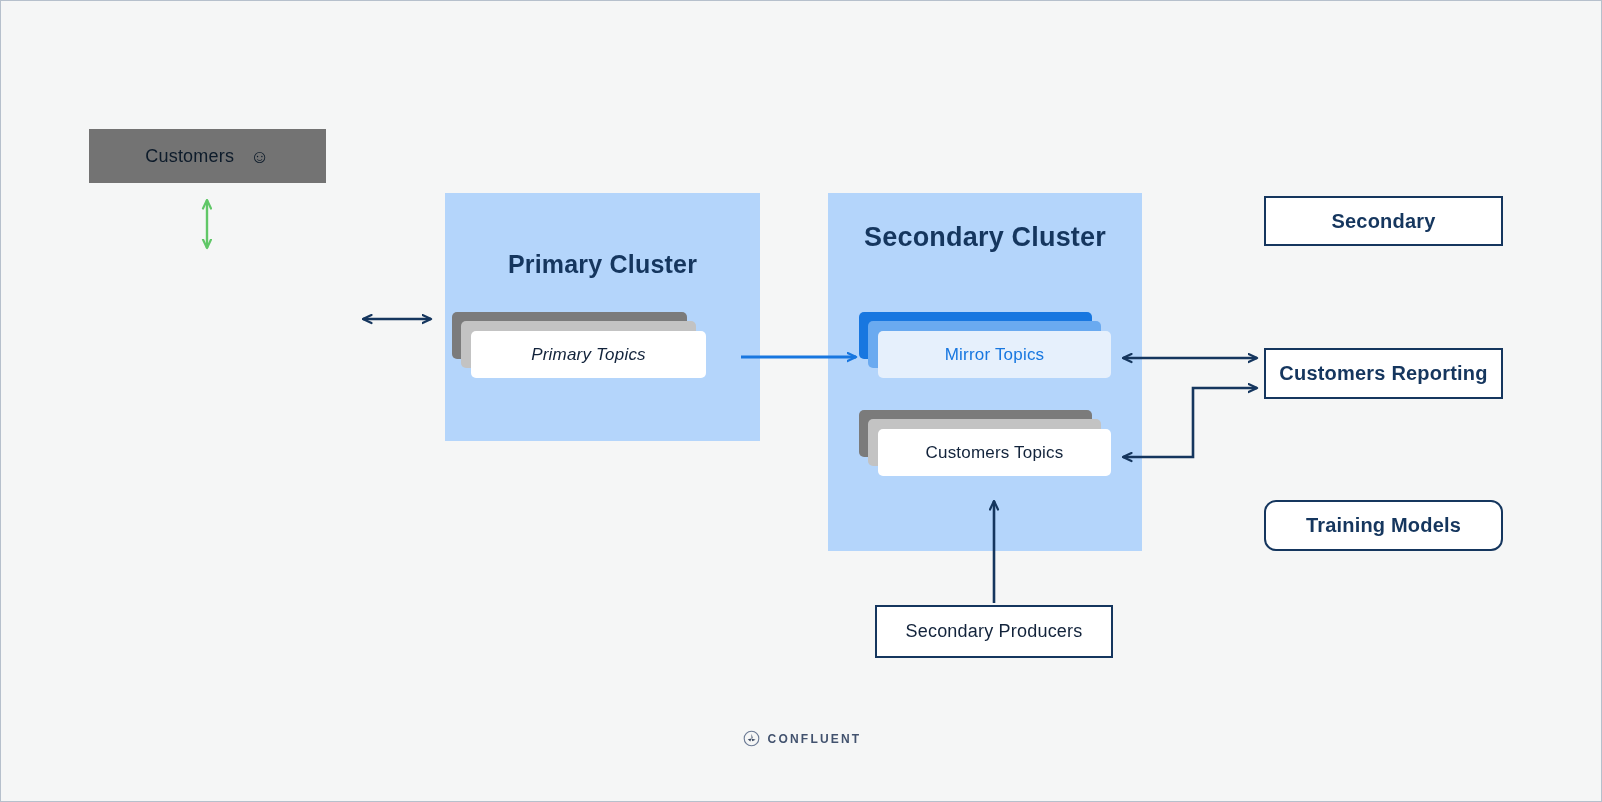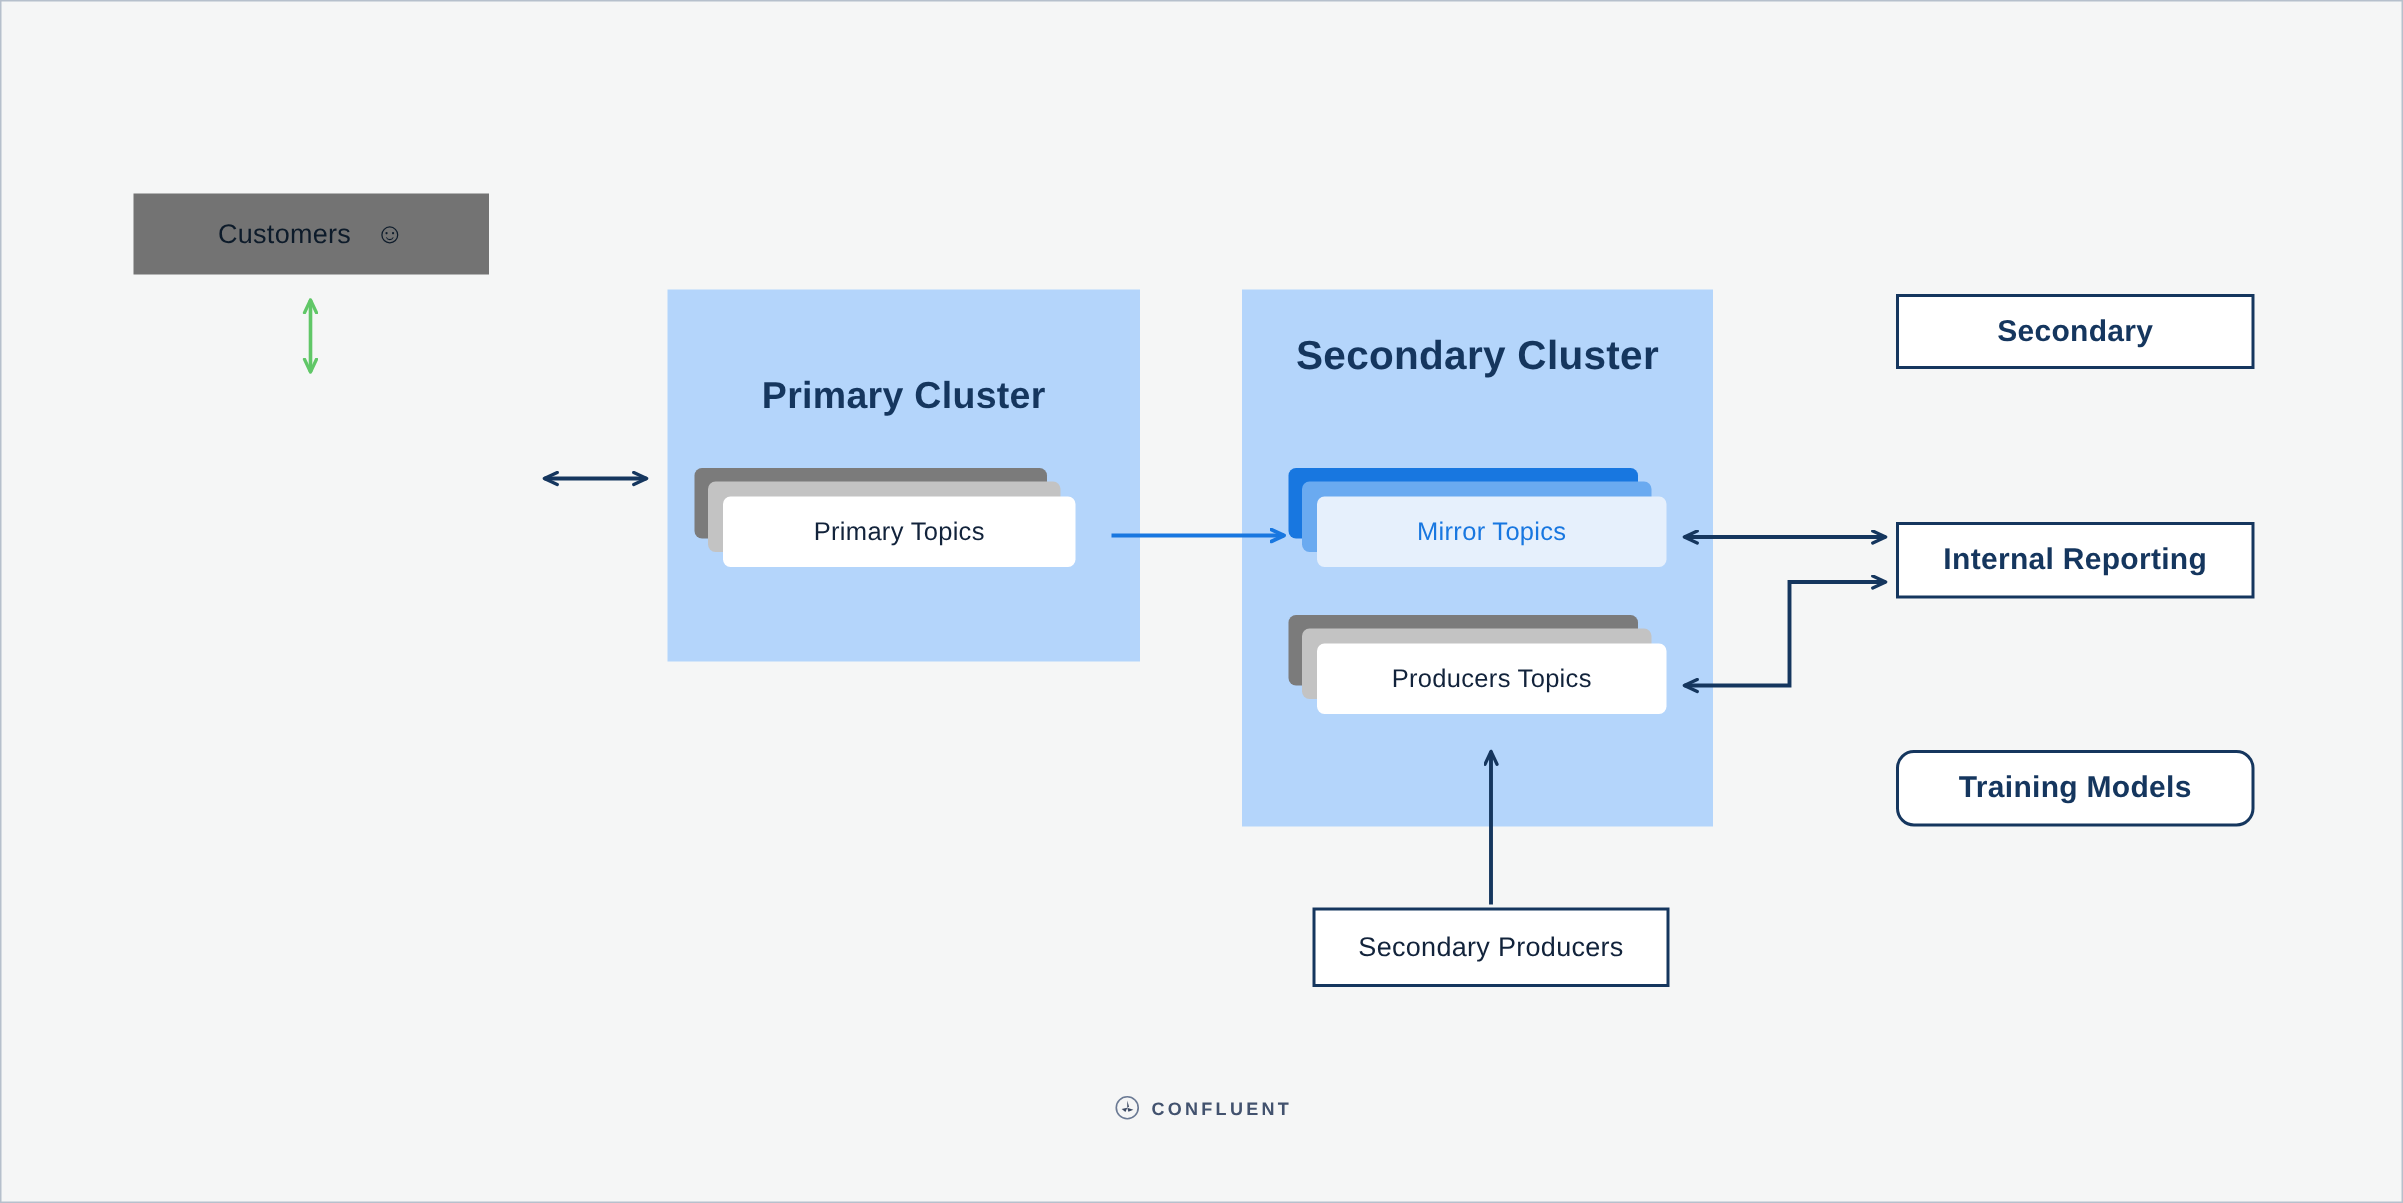--- a/index.html
+++ b/index.html
@@ -58,21 +58,21 @@
 
   
   .stack.gray .back{background:#7b7b7b;}
   .stack.gray .mid{background:#c3c3c3;}
   .stack.gray .front{background:#ffffff;color:#12233b;}
   
   .stack.blue .back{background:#1877e0;}
   .stack.blue .mid{background:#6aaaf0;}
   .stack.blue .front{background:#e6f0fc;color:#1877e0;}
 
-  #primary-topics-stack{left:462px;top:311px;width:244px;height:66px;}
+  #primary-topics-stack{left:451px;top:311px;width:244px;height:66px;font-style:italic;}
   #primary-topics-stack .layer{width:235px;height:47px;}
   #mirror-topics-stack{left:858px;top:311px;width:252px;height:66px;}
   #mirror-topics-stack .layer{width:233px;height:47px;}
   #secondary-topics-stack{left:858px;top:409px;width:252px;height:66px;}
   #secondary-topics-stack .layer{width:233px;height:47px;}
 
   
   .outline-box{
     position:absolute;box-sizing:border-box;
     background:#ffffff;border:2px solid #15365e;color:#15365e;
@@ -134,33 +134,33 @@
     <div class="layer mid"></div>
     <div class="layer front">
       <span>Mirror Topics</span>
     </div>
   </div>
 
   <div class="stack gray" id="secondary-topics-stack">
     <div class="layer back"></div>
     <div class="layer mid"></div>
     <div class="layer front">
-      <span>Producers Topics</span>
+      <span>Customers Topics</span>
     </div>
   </div>
 
   <div class="outline-box" id="secondary-producers">
     <span>Secondary Producers</span>
   </div>
 
   <div class="outline-box" id="analytics">
     <span>Secondary</span>
   </div>
   <div class="outline-box" id="internal-reporting">
-    <span>Internal Reporting</span>
+    <span>Customers Reporting</span>
   </div>
   <div class="outline-box" id="training-models">
     <span>Training Models</span>
   </div>
 
   <svg id="arrows" viewBox="0 0 1602 802">
     <defs>
       <marker id="nv-end" markerWidth="11" markerHeight="11" refX="9.5" refY="5" orient="auto" markerUnits="userSpaceOnUse">
         <path d="M1,1 L9.6,5 L1,9" fill="none" stroke="#15365e" stroke-width="2.2" stroke-linecap="round" stroke-linejoin="round"></path>
       </marker>

